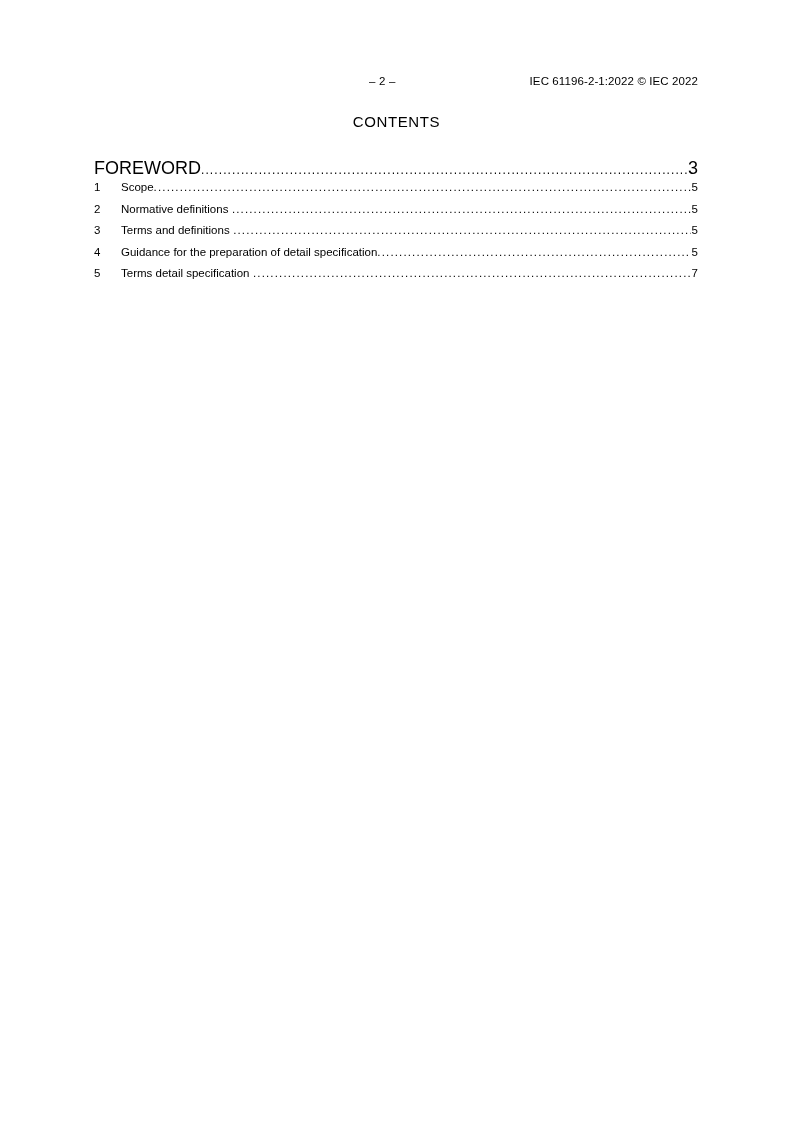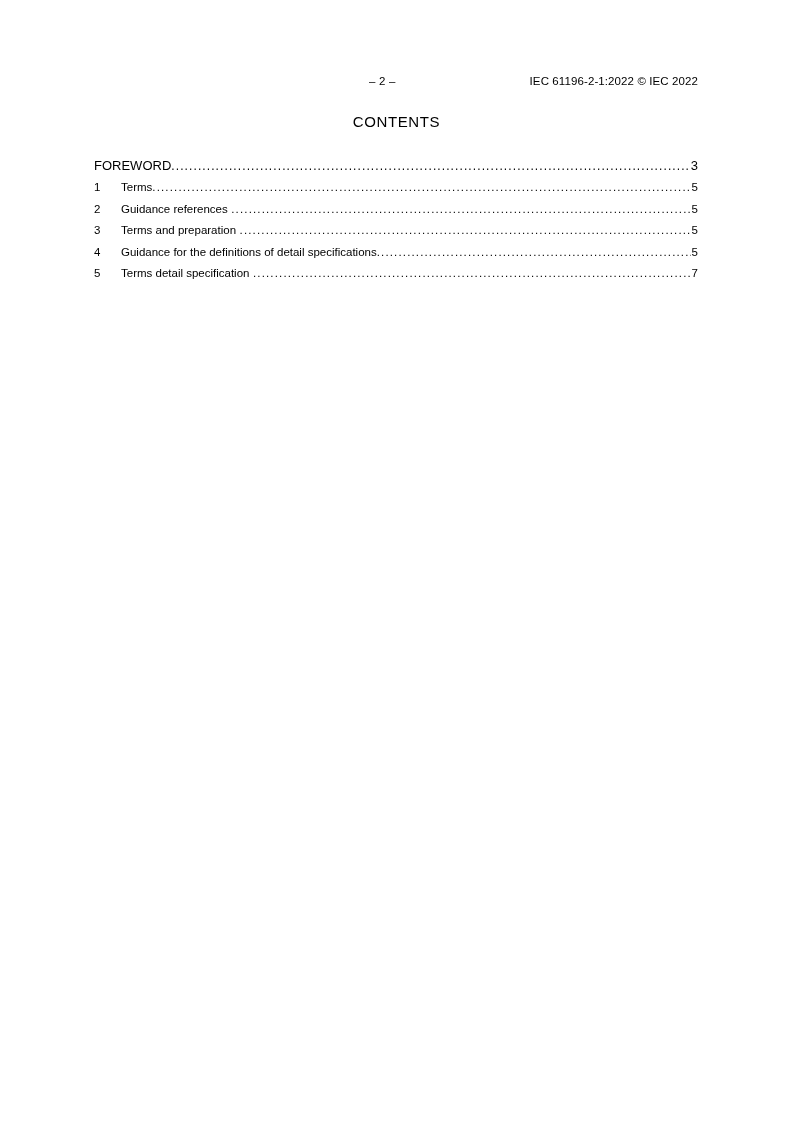--- a/index.html
+++ b/index.html
@@ -71,21 +71,21 @@
   .toc-row {
     position: relative;
     display: flex;
     align-items: baseline;
     height: 21.5px;
     font-size: 11.5px;
     white-space: nowrap;
   }
 
   .toc-row.front {
-    font-size: 13px;
+    font-size: 18px;
     height: 23px;
   }
 
   .toc-num {
     flex: 0 0 auto;
     width: 27px;
     text-align: left;
   }
 
   .toc-label {
@@ -139,39 +139,39 @@
   <div class="contents-title">CONTENTS</div>
 
   <div class="toc">
       <div class="toc-row front">
         <span class="toc-label">FOREWORD</span>
         <span class="toc-leader"></span>
         <span class="toc-page">3</span>
       </div>
       <div class="toc-row">
         <span class="toc-num">1</span>
-        <span class="toc-label">Terms</span>
+        <span class="toc-label">Scope</span>
         <span class="toc-leader"></span>
         <span class="toc-page">5</span>
       </div>
       <div class="toc-row">
         <span class="toc-num">2</span>
-        <span class="toc-label">Guidance references</span>
+        <span class="toc-label">Normative definitions</span>
         <span class="toc-leader gap-pre"></span>
         <span class="toc-page">5</span>
       </div>
       <div class="toc-row">
         <span class="toc-num">3</span>
-        <span class="toc-label">Terms and preparation</span>
+        <span class="toc-label">Terms and definitions</span>
         <span class="toc-leader gap-pre"></span>
         <span class="toc-page">5</span>
       </div>
       <div class="toc-row">
         <span class="toc-num">4</span>
-        <span class="toc-label">Guidance for the definitions of detail specifications</span>
+        <span class="toc-label">Guidance for the preparation of detail specification</span>
         <span class="toc-leader"></span>
         <span class="toc-page">5</span>
       </div>
       <div class="toc-row">
         <span class="toc-num">5</span>
         <span class="toc-label">Terms detail specification</span>
         <span class="toc-leader gap-pre"></span>
         <span class="toc-page">7</span>
       </div>
     </div>

